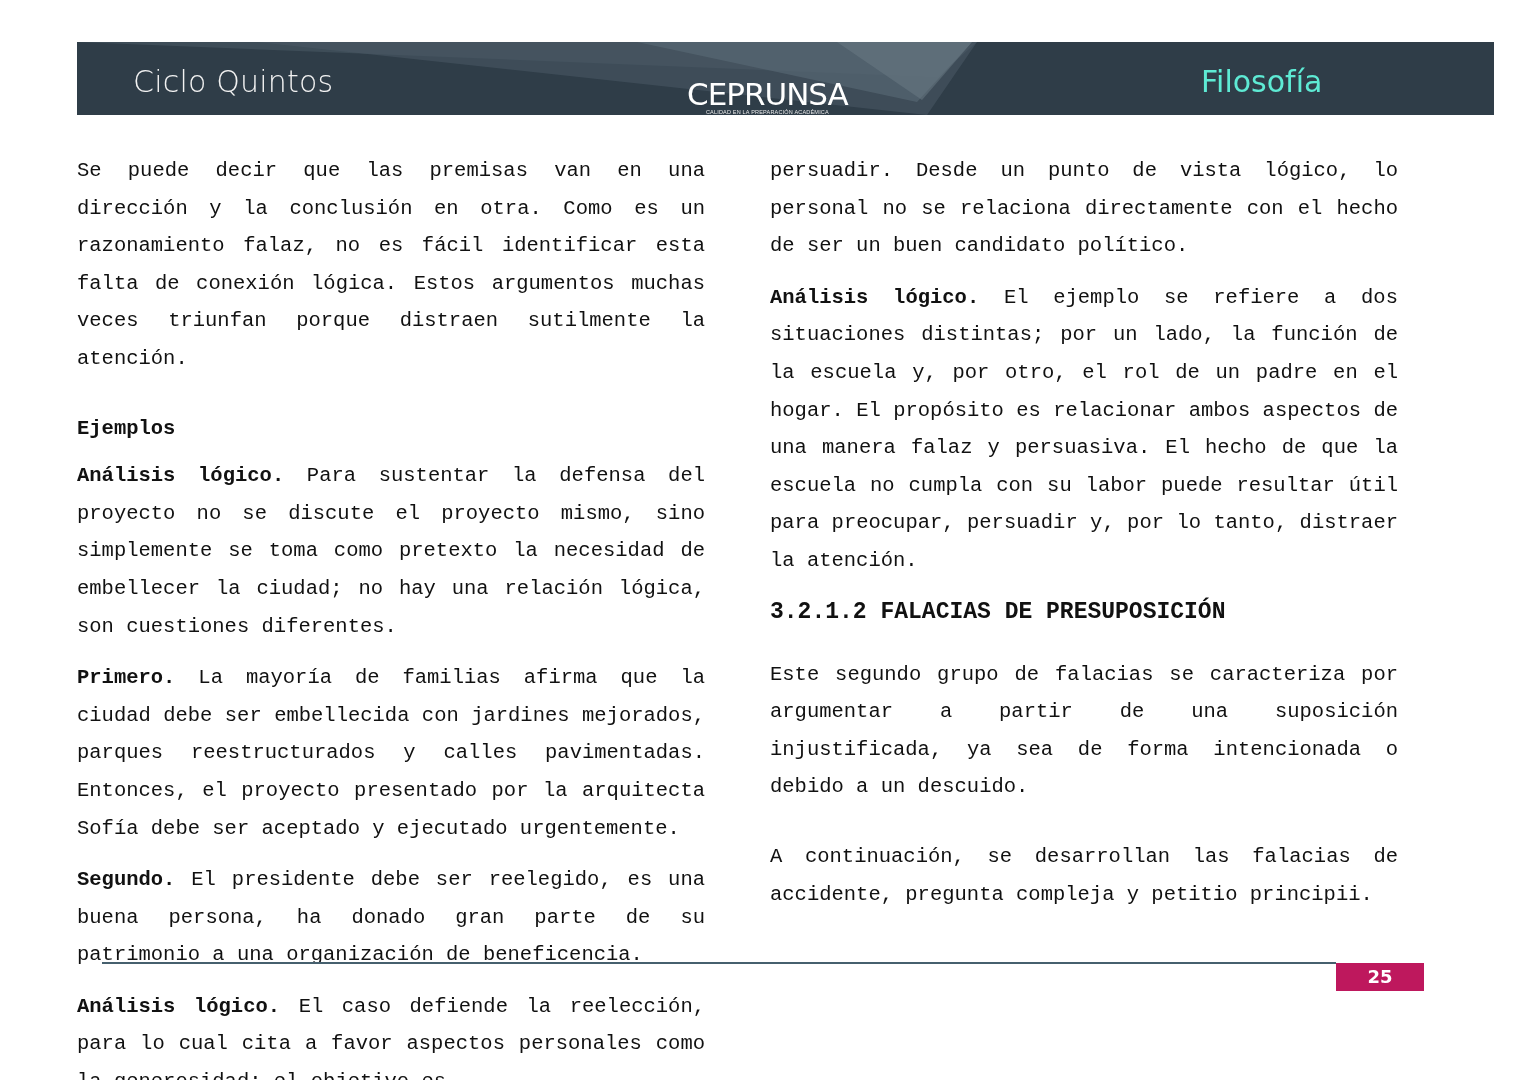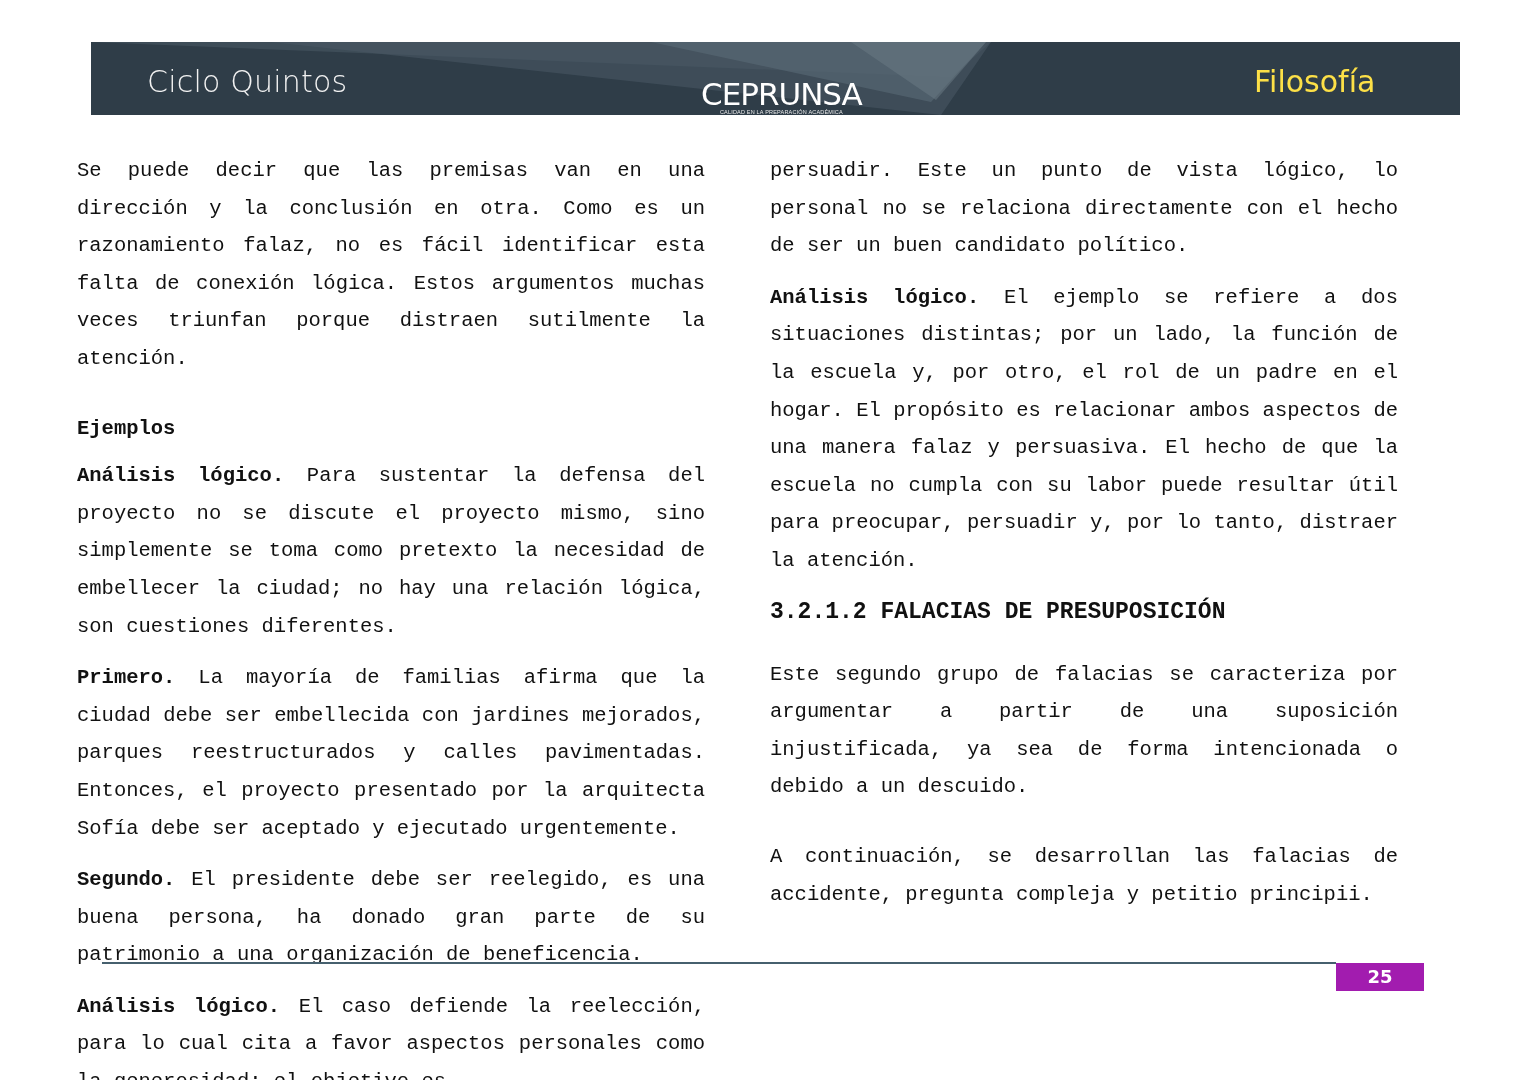--- a/index.html
+++ b/index.html
@@ -1,33 +1,33 @@
 <!DOCTYPE html>
 <html><head>
 <meta charset="utf-8">
 <style>
   html, body { margin:0; padding:0; background:#ffffff; }
   body { width:1527px; height:1080px; position:relative; overflow:hidden; font-family:"Liberation Sans", sans-serif; color:#111; }
-  .header { position:absolute; left:91px; top:42px; width:1369px; height:73px; background:#2f3d48; overflow:hidden; }
+  .header { position:absolute; left:77px; top:42px; width:1369px; height:73px; background:#2f3d48; overflow:hidden;padding-left:48px; }
   .header svg.bg { position:absolute; left:0; top:0; }
   .hdr-left { position:absolute; left:56px; top:22px; font-size:30px; color:#f2f2f2; font-family:"DejaVu Sans", sans-serif; font-weight:300; letter-spacing:0.2px; }
-  .hdr-right { position:absolute; left:1124px; top:22px; font-size:30px; color:#fde047; font-family:"DejaVu Sans", sans-serif;margin-left:39px; }
+  .hdr-right { position:absolute; left:1124px; top:22px; font-size:30px; color:#5eead4; font-family:"DejaVu Sans", sans-serif; }
   .logo { position:absolute; left:610px; top:20px; text-align:center; color:#fff; }
   .logo .name { font-size:31px; font-family:"DejaVu Sans", sans-serif; letter-spacing:-1px; line-height:32px;margin-top:16px; }
   .logo .tag { font-size:5.5px; letter-spacing:0.2px; color:#e8e8e8; margin-top:-1px; }
   .col { position:absolute; top:152px; width:628px; font-size:20.5px; line-height:37.6px; text-align:justify; }
   .col-left { left:77px; }
   .col-right { left:770px; }
   .col p { margin:0 0 14px 0;font-family:Liberation Mono, monospace; }
   .col b { font-weight:bold; }
   .h-ej { font-weight:bold; margin:32px 0 10px 0 !important; }
   .h-sec { font-weight:bold; font-size:23px; margin:6px 0 26px 0 !important; line-height:36px; }
   .gap { margin-top:32px !important; }
   .footer-line { position:absolute; left:102px; top:962px; width:1234px; height:2px; background:#46606e; }
-  .page-box { position:absolute; left:1336px; top:963px; width:88px; height:28px; background:#a21caf; color:#fff; font-weight:bold; font-size:18px; text-align:center; line-height:28px; font-family:"DejaVu Sans", sans-serif; }
+  .page-box { position:absolute; left:1336px; top:963px; width:88px; height:28px; background:#be185d; color:#fff; font-weight:bold; font-size:18px; text-align:center; line-height:28px; font-family:"DejaVu Sans", sans-serif; }
 </style>
 </head>
 <body>
 
 <div class="header">
   <svg class="bg" width="1369" height="73">
     <polygon points="0,0 900,0 860,35" fill="#3e4d58"></polygon>
     <polygon points="180,0 900,0 850,73 " fill="#4a5a66" opacity="0.55"></polygon>
     <polygon points="560,0 895,0 840,60" fill="#5a6a76" opacity="0.6"></polygon>
     <polygon points="760,0 895,0 845,58" fill="#6c7b86" opacity="0.5"></polygon>
@@ -43,21 +43,21 @@
 <div class="col col-left">
   <p>Se puede decir que las premisas van en una dirección y la conclusión en otra. Como es un razonamiento falaz, no es fácil identificar esta falta de conexión lógica. Estos argumentos muchas veces triunfan porque distraen sutilmente la atención.</p>
   <p class="h-ej">Ejemplos</p>
   <p><b>Análisis lógico.</b><span> Para sustentar la defensa del proyecto no se discute el proyecto mismo, sino simplemente se toma como pretexto la necesidad de embellecer la ciudad; no hay una relación lógica, son cuestiones diferentes.</span></p>
   <p><b>Primero.</b><span> La mayoría de familias afirma que la ciudad debe ser embellecida con jardines mejorados, parques reestructurados y calles pavimentadas. Entonces, el proyecto presentado por la arquitecta Sofía debe ser aceptado y ejecutado urgentemente.</span></p>
   <p><b>Segundo.</b><span> El presidente debe ser reelegido, es una buena persona, ha donado gran parte de su patrimonio a una organización de beneficencia.</span></p>
   <p><b>Análisis lógico.</b><span> El caso defiende la reelección, para lo cual cita a favor aspectos personales como la generosidad; el objetivo es</span></p>
 </div>
 
 <div class="col col-right">
-  <p>persuadir. Este un punto de vista lógico, lo personal no se relaciona directamente con el hecho de ser un buen candidato político.</p>
+  <p>persuadir. Desde un punto de vista lógico, lo personal no se relaciona directamente con el hecho de ser un buen candidato político.</p>
   <p><b>Análisis lógico.</b><span> El ejemplo se refiere a dos situaciones distintas; por un lado, la función de la escuela y, por otro, el rol de un padre en el hogar. El propósito es relacionar ambos aspectos de una manera falaz y persuasiva. El hecho de que la escuela no cumpla con su labor puede resultar útil para preocupar, persuadir y, por lo tanto, distraer la atención.</span></p>
   <p class="h-sec">3.2.1.2 FALACIAS DE PRESUPOSICIÓN</p>
   <p>Este segundo grupo de falacias se caracteriza por argumentar a partir de una suposición injustificada, ya sea de forma intencionada o debido a un descuido.</p>
   <p class="gap">A continuación, se desarrollan las falacias de accidente, pregunta compleja y petitio principii.</p>
 </div>
 
 <div class="footer-line"></div>
 <div class="page-box">25</div>
 
 </body></html>

